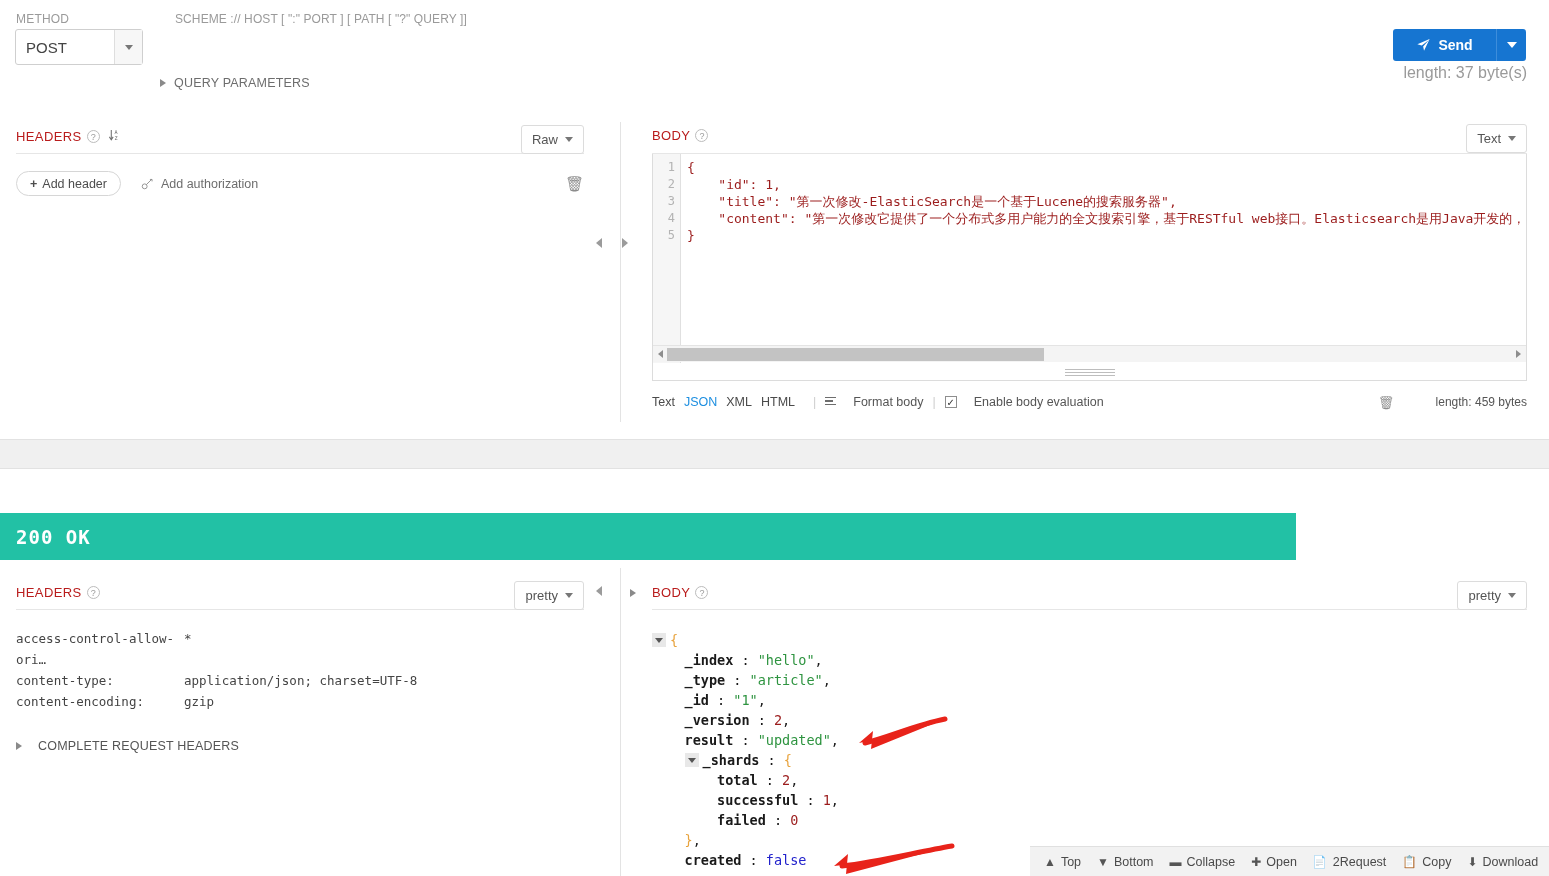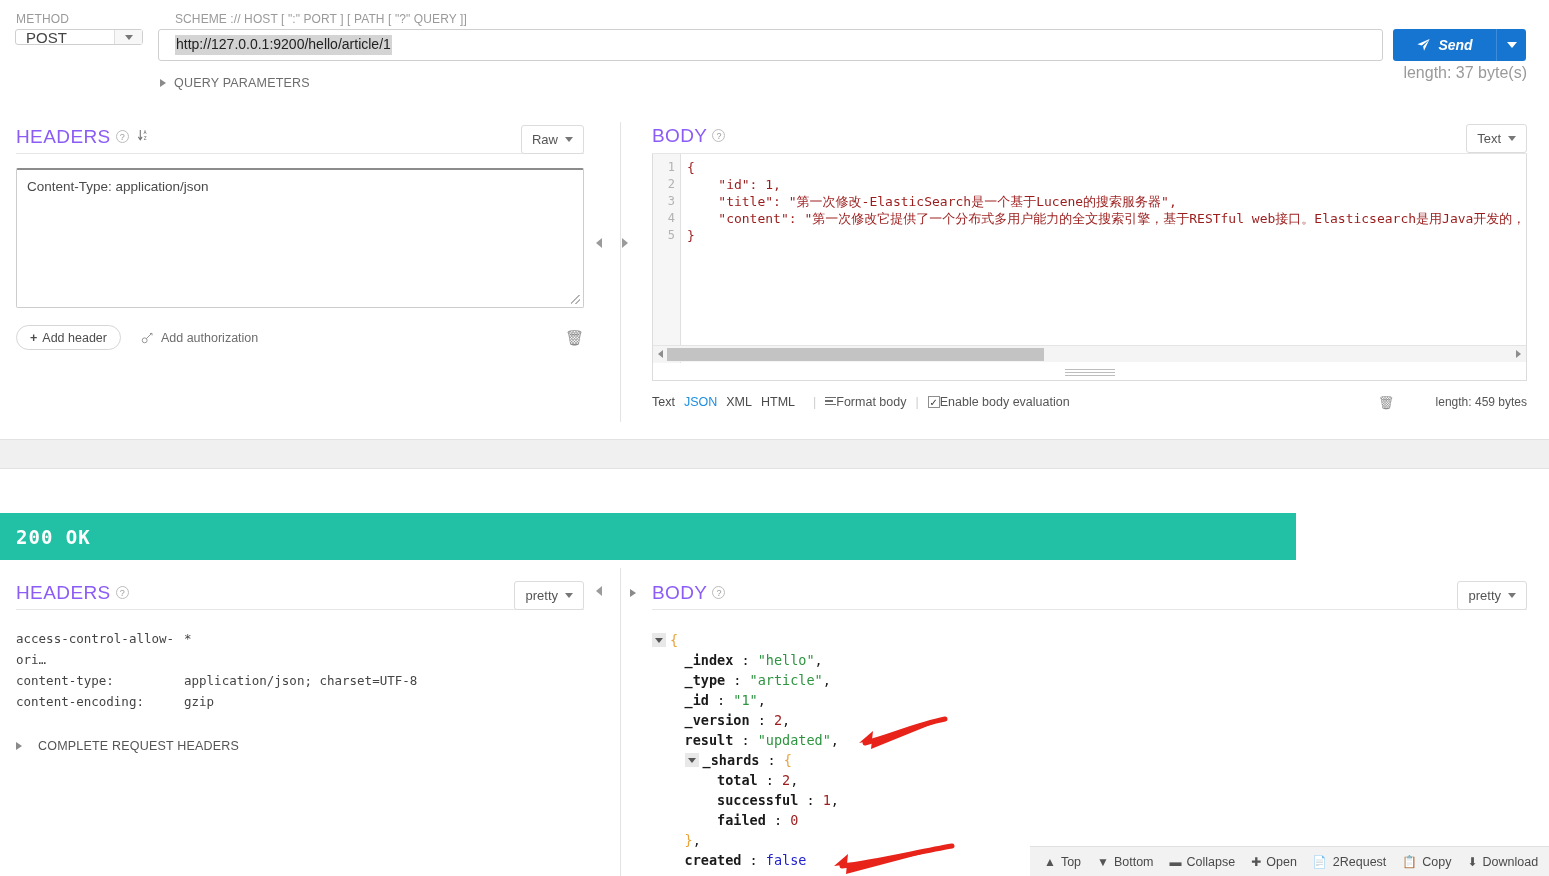--- a/index.html
+++ b/index.html
@@ -14,21 +14,21 @@
   }
   .app { position: relative; width: 1549px; height: 876px; }
 
   
   .req-top { position: relative; height: 104px; padding: 10px 16px 0 16px; }
   .lbl-method { position: absolute; left: 16px; top: 12px; font-size: 12px; color: #9a9a9a; letter-spacing: .2px; }
   .lbl-scheme { position: absolute; left: 175px; top: 12px; font-size: 12px; color: #9a9a9a; letter-spacing: .1px; }
 
   .method-select {
     position: absolute; left: 15px; top: 29px;
-    width: 128px; height: 16px;
+    width: 128px; height: 36px;
     border: 1px solid #cfcfcf; border-radius: 3px;
     background: #fff;
     display: flex; align-items: center;
   }
   .method-select .val { flex: 1; padding-left: 10px; font-size: 15px; color: #444; }
   .method-select .caret-box {
     width: 28px; height: 100%;
     border-left: 1px solid #dedede;
     background: #f7f7f7;
     display: flex; align-items: center; justify-content: center;
@@ -51,34 +51,34 @@
     white-space: nowrap;
   }
   .send-btn {
     position: absolute; left: 1393px; top: 29px;
     width: 133px; height: 32px;
     background: #1675d1; border-radius: 3px;
     display: flex; align-items: center;
     cursor: pointer;
   }
   .send-main { flex: 1; display: flex; align-items: center; justify-content: center; gap: 7px; height: 100%; }
-  .send-lbl { color: #fff; font-size: 14px; font-weight: bold; font-style: italic; }
+  .send-lbl { color: #fff; font-size: 14px; font-weight: bold; }
   .send-split { width: 30px; height: 100%; border-left: 1px solid #3d8ddb; display: flex; align-items: center; justify-content: center; }
   .caret-dn-w { width:0;height:0;border-left:5px solid transparent;border-right:5px solid transparent;border-top:6px solid #fff; }
 
   .len-req { position: absolute; right: 22px; top: 64px; font-size: 16px; color: #9a9a9a; }
 
   .qp-row { position: absolute; left: 160px; top: 76px; display: flex; align-items: center; gap: 8px; cursor: pointer; }
   .tri-r { width:0;height:0;border-top:4px solid transparent;border-bottom:4px solid transparent;border-left:6px solid #8a8a8a; }
   .qp-lbl { font-size: 12.5px; color: #6d6d6d; letter-spacing: .2px; }
 
   
   .req-panels { position: absolute; top: 112px; left: 0; right: 0; height: 327px; }
   .divider-v { position: absolute; left: 620px; top: 10px; width: 1px; height: 300px; background: #e3e3e3; }
-  .panel-title { font-size: 19px; color: #8b5cf6; letter-spacing: .4px; }
+  .panel-title { font-size: 13px; color: #b91c1c; letter-spacing: .4px; }
   .q-icon {
     display: inline-block; width: 13px; height: 13px; border: 1px solid #bcbcbc;
     border-radius: 50%; font-size: 9px; line-height: 12px; text-align: center;
     color: #9a9a9a; margin-left: 5px; vertical-align: 3px;
   }
   .sort-icon { display: inline-block; margin-left: 8px; vertical-align: 1px; }
 
   .hdrs-panel { position: absolute; left: 16px; top: 8px; width: 568px; }
   .hdrs-head { display: flex; align-items: center; height: 34px; border-bottom: 1px solid #e6e6e6; }
   .hdrs-head .spacer { flex: 1; }
@@ -141,21 +141,21 @@
   .hs-arrow-r { width:0;height:0;border-top:4px solid transparent;border-bottom:4px solid transparent;border-left:5px solid #8d8d8d; margin-right:5px; }
   .hs-track { flex: 1; height: 13px; position: relative; margin: 0 4px; }
   .hs-thumb { position: absolute; left: 0; top: 0; width: 377px; height: 13px; background: #c3c3c3; }
   .grip-lines { position: absolute; left: 50%; bottom: 2px; transform: translateX(-50%); width: 50px; }
   .grip-lines i { display:block; height:1px; background:#bdbdbd; margin-bottom:2px; }
 
   .body-foot { margin-top: 10px; display: flex; align-items: center; height: 22px; font-size: 12.5px; color: #555; }
   .fmt-tab { margin-right: 9px; cursor: pointer; color: #4a4a4a; }
   .fmt-tab.active { color: #1e8fe0; }
   .pipe { color: #cfcfcf; margin: 0 9px; }
-  .fmt-body { display: flex; align-items: center; gap: 0; cursor: pointer; }
+  .fmt-body { display: flex; align-items: center; gap: 17px; cursor: pointer; }
   .lines-icon { display:inline-block; width:11px; }
   .lines-icon i { display:block; height:1.6px; background:#6d6d6d; margin-bottom:2px; }
   .lines-icon i:nth-child(2){ width:8px; }
   .chk { width: 12px; height: 12px; border: 1px solid #8e8e8e; background: #fff; display: inline-flex; align-items: center; justify-content: center; font-size: 10px; color: #333; }
   .body-foot .spacer { flex: 1; }
   .len-res { font-size: 12px; color: #555; padding-left: 32px; }
 
   
   .hr-band { position: absolute; top: 439px; left: 0; width: 1549px; height: 30px; background: #f0f0f0; border-top: 1px solid #e2e2e2; border-bottom: 1px solid #e2e2e2; }
 
@@ -221,23 +221,20 @@
     <div class="lbl-method">METHOD</div>
     <div class="lbl-scheme">SCHEME :// HOST [ ":" PORT ] [ PATH [ "?" QUERY ]]</div>
 
     <div class="method-select">
       <div class="val">POST</div>
       <div class="caret-box">
         <span class="caret-dn"></span>
       </div>
     </div>
 
-    <div class="url-bar">
-      <span class="url-text">http://127.0.0.1:9200/hello/article/1</span>
-    </div>
 
     <div class="send-btn">
       <div class="send-main">
         <svg width="15" height="14" viewBox="0 0 16 16">
           <path d="M15 1 L1 7.2 L6 8.6 L14.2 2.2 L7.6 9.8 L8.6 14.6 Z" fill="#ffffff"></path>
         </svg>
         <span class="send-lbl">Send</span>
       </div>
       <div class="send-split">
         <span class="caret-dn-w"></span>
@@ -267,24 +264,20 @@
             <text x="7" y="13" font-size="5.5" fill="#6d6d6d" font-family="monospace">Z</text>
           </svg>
         </span>
         <span class="spacer"></span>
         <div class="dd-btn">
           <span>Raw</span>
           <span class="caret-dn"></span>
         </div>
       </div>
 
-      <div class="hdr-textarea">
-        <span>Content-Type: application/json</span>
-        <span class="resize-grip"></span>
-      </div>
 
       <div class="hdr-actions">
         <div class="add-hdr-btn">
           <span style="font-weight:bold;">+</span>
           <span>Add header</span>
         </div>
         <div class="add-auth">
           <svg width="13" height="13" viewBox="0 0 16 16">
             <circle cx="4.5" cy="11.5" r="3" stroke="#8a8a8a" stroke-width="1.1" fill="none"></circle>
             <path d="M6.6 9.4 L13 3 M11 3 L13.6 3 L13.6 5.4" stroke="#8a8a8a" stroke-width="1.1" fill="none"></path>

